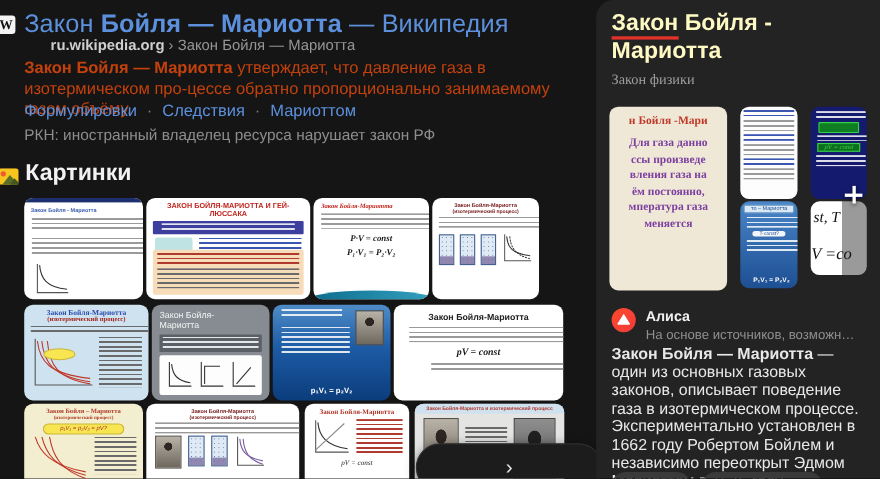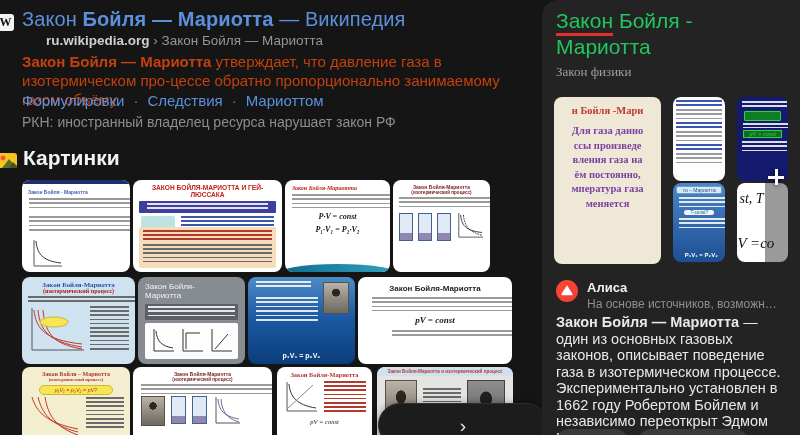--- a/index.html
+++ b/index.html
@@ -10,21 +10,21 @@
     font-family:"Liberation Sans", sans-serif;
     color:#e3e3e3;
   }
   
   .favicon {
     position:absolute; left:-3px; top:14px; width:17px; height:17px;
     background:#f4f4f4; color:#111; border-radius:3px;
     font-family:"Liberation Serif", serif; font-weight:700; font-size:12px;
     display:flex; align-items:center; justify-content:center;
   }
-  .res-title { position:absolute; left:22px; top:8px; font-size:20px; color:#5c90dc; letter-spacing:.1px; cursor:pointer; }
+  .res-title { position:absolute; left:22px; top:8px; font-size:23px; color:#5c90dc; letter-spacing:.1px; cursor:pointer; }
   .res-title b { font-weight:700; }
   .res-url { position:absolute; left:22px; top:33px; font-size:13.5px; color:#969696; }
   .res-url .domain { color:#cfcfcf; font-weight:700;margin-left:24px; }
   .res-snippet { position:absolute; left:22px; top:52px; width:512px; font-size:15px; line-height:19px; color:#c2410c; }
   .res-snippet b { font-weight:700; }
   .sitelinks { position:absolute; left:22px; top:92px; font-size:15px; color:#5c90dc; display:flex; gap:9px; }
   .sitelinks .dot { color:#7a7a7a; }
   .sitelinks span[data-interactable="true"] { cursor:pointer; }
   .rkn { position:absolute; left:22px; top:114px; font-size:14px; color:#8d8d8d; }
   
@@ -75,40 +75,40 @@
   .allpics {
     position:absolute; left:378px; top:403px; width:170px; height:44px;
     background:#1c1c1c; border:1px solid #2e2e2e; border-radius:22px;
     display:flex; align-items:center; justify-content:center; gap:10px;
     color:#fff; font-size:15.5px; cursor:pointer; box-shadow:0 2px 10px rgba(0,0,0,.5);
   }
   .allpics .chev { font-size:19px; line-height:1; color:#e8e8e8; }
   
   .panel { position:absolute; left:542px; top:0; width:258px; height:435px;
            background:#232323; border-radius:16px 0 0 0; overflow:hidden; }
-  .p-title { position:absolute; left:14px; top:8px; font-size:21px; font-weight:400; color:#22c55e; line-height:26px; }
+  .p-title { position:absolute; left:14px; top:8px; font-size:21px; font-weight:700; color:#fef9c3; line-height:26px; }
   .p-title .u { border-bottom:3px solid #e0322a; padding-bottom:1px; }
   .p-sub { position:absolute; left:14px; top:64px; font-size:13px; color:#9e9e9e;font-family:Liberation Serif, serif; }
   .carousel { position:absolute; left:12px; top:97px; width:234px; height:167px; display:flex; gap:12px; }
   .car-img { border-radius:8px; overflow:hidden; position:relative; cursor:pointer; }
   .car-large { width:118px; height:167px; background:#efe8d6; padding:8px 3px; text-align:center; }
   .car-large .red { font-family:"Liberation Serif",serif; font-weight:700; font-size:10.5px; color:#c03a2a; margin-bottom:8px; }
   .car-large .pur { font-family:"Liberation Serif",serif; font-weight:700; font-size:10.5px; color:#7c3fa0; line-height:14.5px; }
   .car-col { display:flex; flex-direction:column; gap:2px; }
   .cw { width:58px; }
   .car-topmid { height:84px; background:#fdfdfd; padding:3px; }
   .car-navy { height:84px; background:#141a6e; padding:3px; }
   .car-navy .gbox { background:#0f7d22; border:1px solid #35d04a; border-radius:1px; margin:2px 4px; height:10px; }
   .car-navy .gform { color:#39d24b; font-size:6px; font-family:"Liberation Serif",serif; font-style:italic; text-align:center;
                      background:#0d6e1e; border:1px solid #35d04a; margin:2px 3px; }
   .car-blue { height:79px; background:linear-gradient(180deg,#4a86c8,#1d4f93); padding:2px; }
   .car-blue .lbl { background:#d9e8f4; border:1px solid #6a9cc8; border-radius:2px; font-size:5px; color:#1d4f93; text-align:center; width:46px; margin:1px auto; }
   .car-blue .cloud { background:#f2f6fa; border-radius:6px; font-size:4.6px; color:#1d4f93; text-align:center; width:30px; margin:3px auto; }
   .car-blue .bf { position:absolute; bottom:4px; width:100%; text-align:center; font-size:6px; color:#fff; font-weight:700; }
-  .car-math { height:79px; background:linear-gradient(90deg,#ffffff 0 55%, #9a9a9a 55% 100%); }
+  .car-math { height:67px; background:linear-gradient(90deg,#ffffff 0 55%, #9a9a9a 55% 100%); }
   .car-math .m1 { position:absolute; top:8px; left:2px; font-family:"Liberation Serif",serif; font-style:italic; font-size:14px; color:#111; }
   .car-math .m2 { position:absolute; bottom:10px; left:0px; font-family:"Liberation Serif",serif; font-style:italic; font-size:15px; color:#111; }
   .plus-icon { position:absolute; left:212px; top:70px; width:20px; height:20px; cursor:pointer; filter:drop-shadow(0 1px 2px rgba(0,0,0,.6)); }
   .plus-icon::before, .plus-icon::after { content:""; position:absolute; background:#fff; }
   .plus-icon::before { left:2px; top:8.5px; width:16px; height:3px; }
   .plus-icon::after { top:2px; left:8.5px; height:16px; width:3px; }
   .alice-row { position:absolute; left:14px; top:280px; display:flex; gap:9px; }
   .alice-av { width:22px; height:22px; border-radius:50%; background:linear-gradient(135deg,#ff4a2d,#f03a3a); position:relative; flex:0 0 auto; }
   .alice-name { font-size:13px; font-weight:700; color:#f0f0f0; }
   .alice-sub { font-size:12px; color:#8f8f8f; margin-top:2px; }

